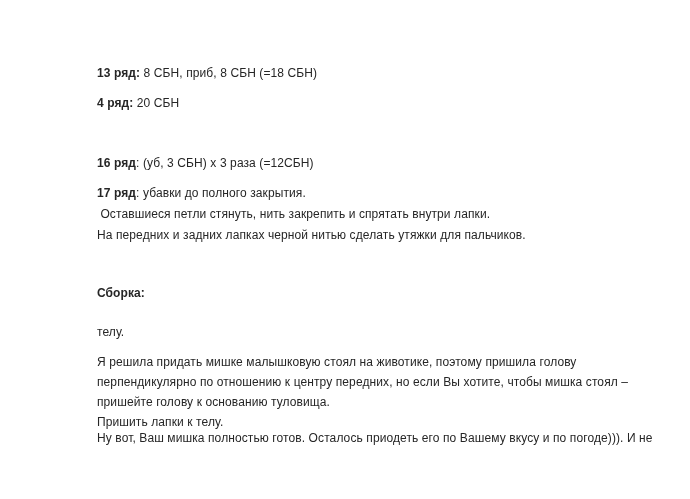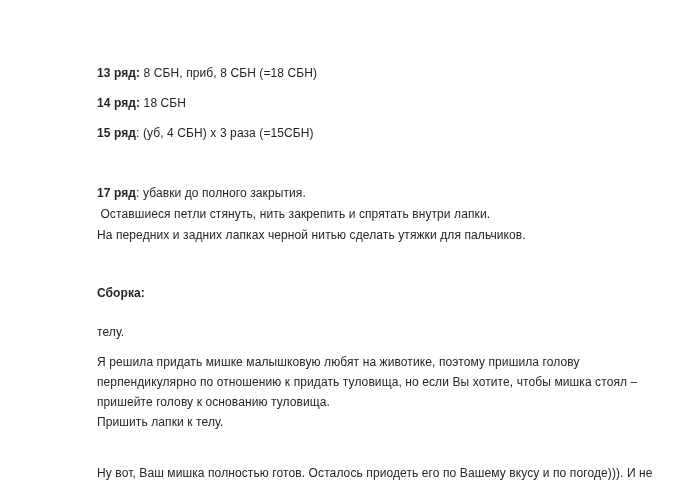--- a/index.html
+++ b/index.html
@@ -25,35 +25,35 @@
   }
   .bold { font-weight: bold; }
 </style>
 </head>
 <body>
 
 <div class="page">
 
   <div class="line" style="top:66px"><span class="bold">13 ряд:</span><span> 8 СБН, приб, 8 СБН (=18 СБН)</span></div>
 
-  <div class="line" style="top:96px"><span class="bold">14 ряд:</span><span> 18 СБН</span></div>
+  <div class="line" style="top:96px"><span class="bold">4 ряд:</span><span> 20 СБН</span></div>
 
-  <div class="line" style="top:126px"><span class="bold">15 ряд</span><span>: (уб, 4 СБН) х 3 раза (=15СБН)</span></div>
 
+  <div class="line" style="top:156px"><span class="bold">16 ряд</span><span>: (уб, 3 СБН) х 3 раза (=12СБН)</span></div>
 
   <div class="line" style="top:186px"><span class="bold">17 ряд</span><span>: убавки до полного закрытия.</span></div>
 
   <div class="line" style="top:207px"> Оставшиеся петли стянуть, нить закрепить и спрятать внутри лапки.</div>
 
   <div class="line" style="top:228px">На передних и задних лапках черной нитью сделать утяжки для пальчиков.</div>
 
   <div class="line bold" style="top:286px">Сборка:</div>
 
   <div class="line" style="top:325px">телу.</div>
 
-  <div class="line" style="top:355px">Я решила придать мишке малышковую любят на животике, поэтому пришила голову</div>
-  <div class="line" style="top:375px">перпендикулярно по отношению к придать туловища, но если Вы хотите, чтобы мишка стоял –</div>
+  <div class="line" style="top:355px">Я решила придать мишке малышковую стоял на животике, поэтому пришила голову</div>
+  <div class="line" style="top:375px">перпендикулярно по отношению к центру передних, но если Вы хотите, чтобы мишка стоял –</div>
   <div class="line" style="top:415px">Пришить лапки к телу.</div>
   <div class="line" style="top:395px">пришейте голову к основанию туловища.</div>
 
-  <div class="line" style="top:466px">Ну вот, Ваш мишка полностью готов. Осталось приодеть его по Вашему вкусу и по погоде))). И не</div>
+  <div class="line" style="top:431px">Ну вот, Ваш мишка полностью готов. Осталось приодеть его по Вашему вкусу и по погоде))). И не</div>
 
 </div>
 
 </body></html>

